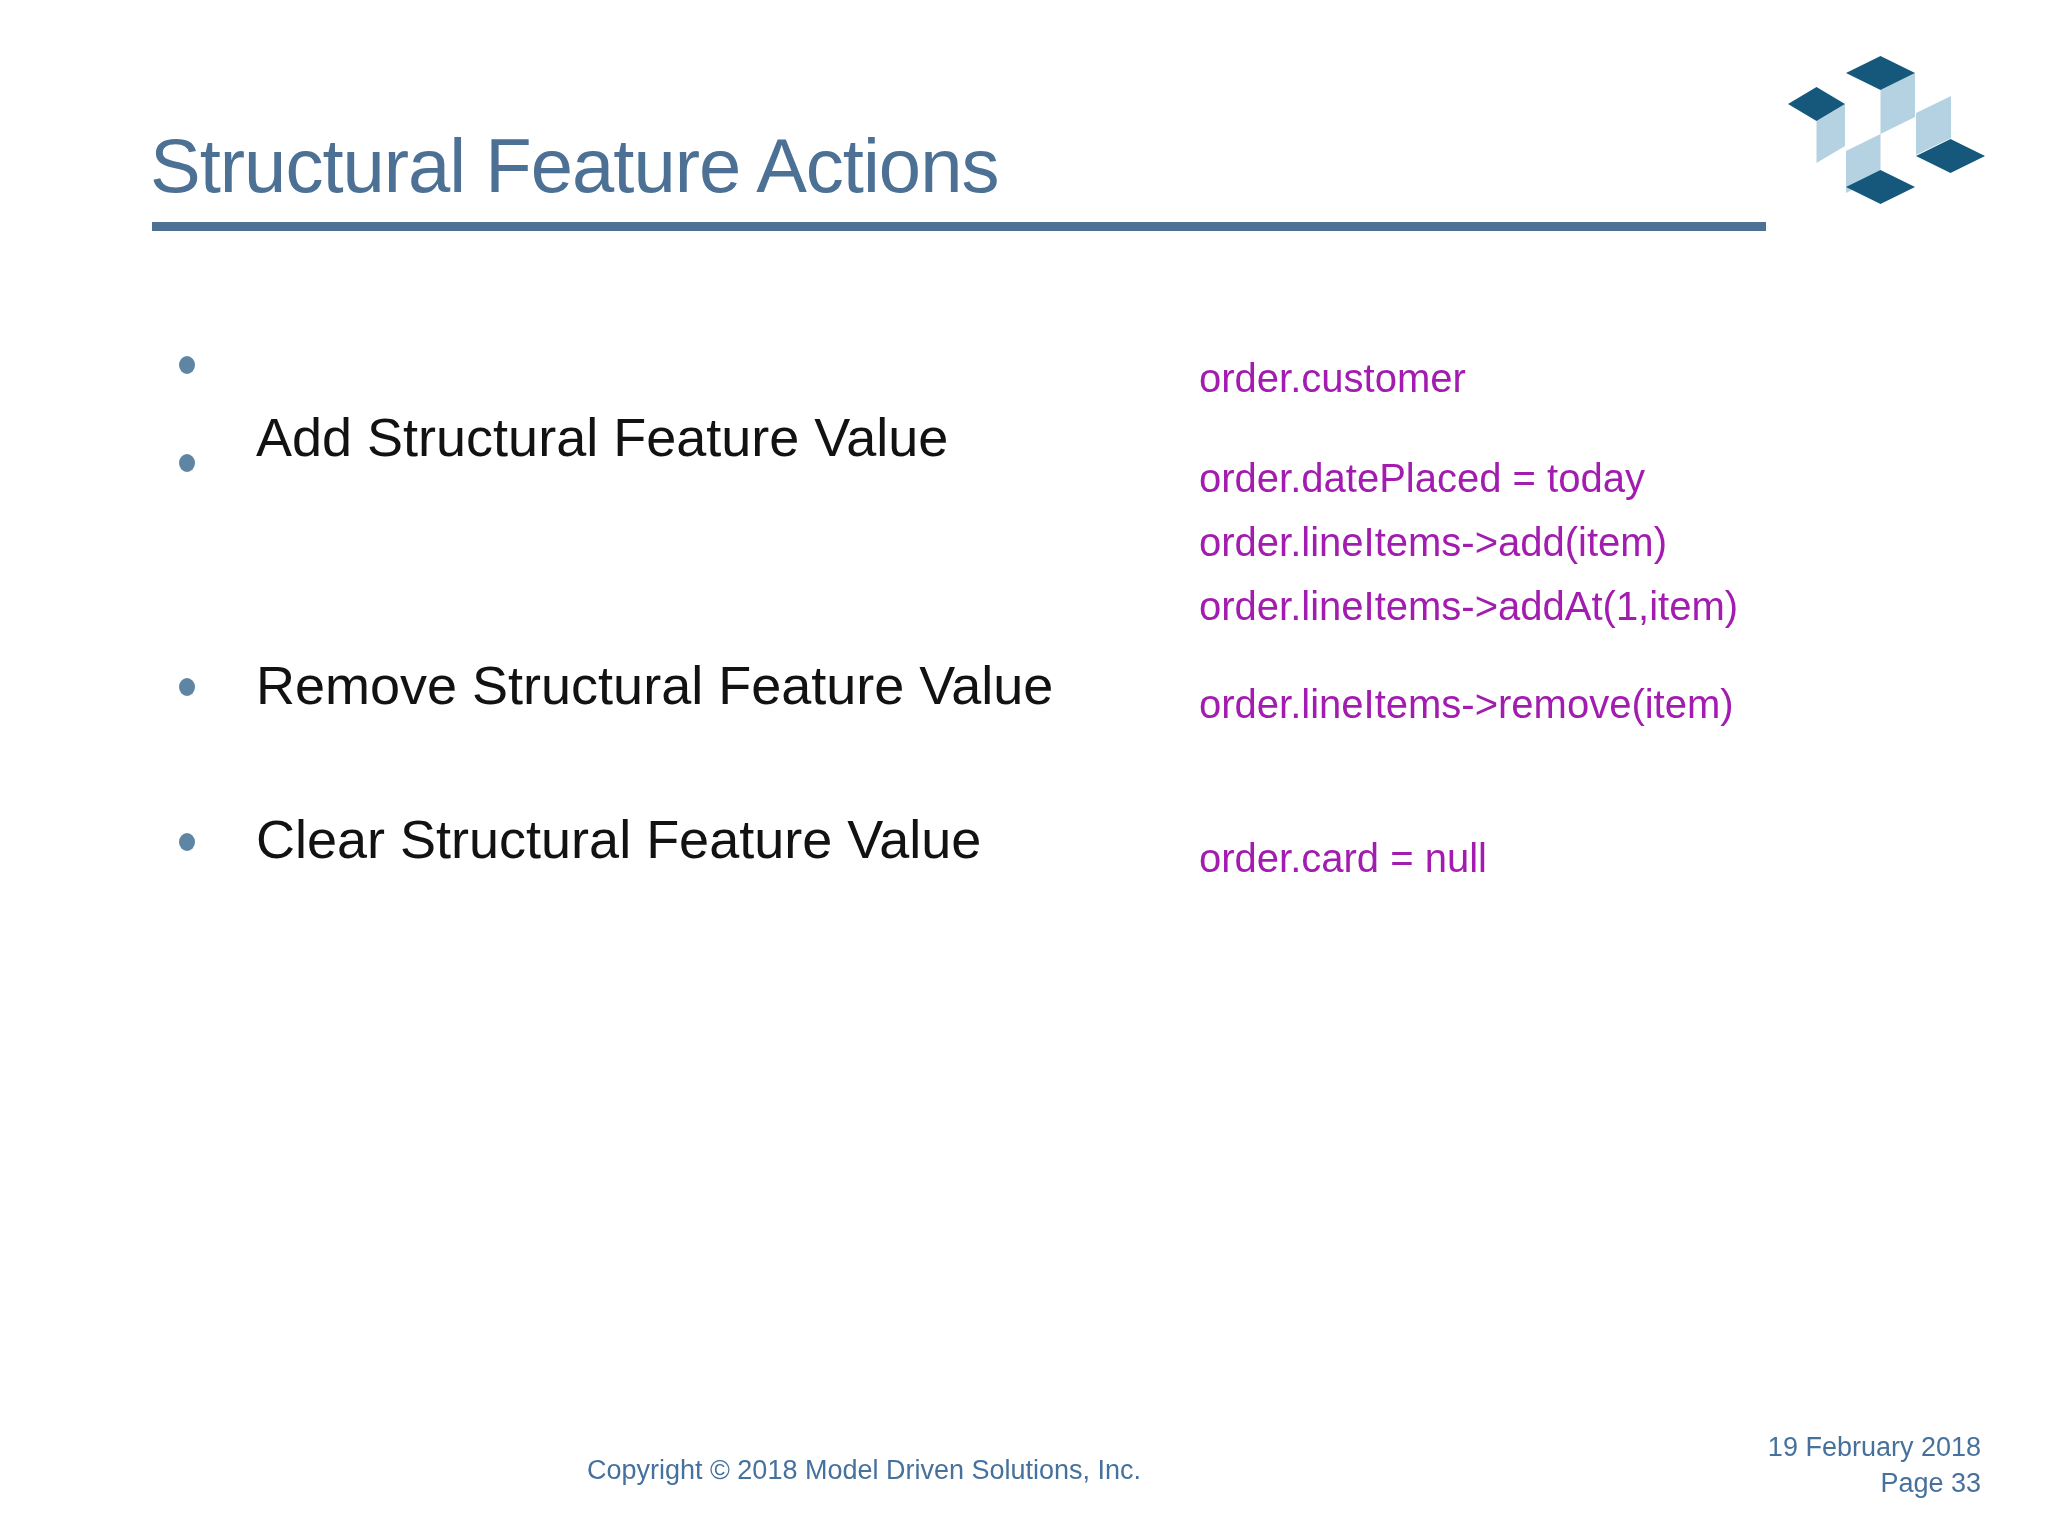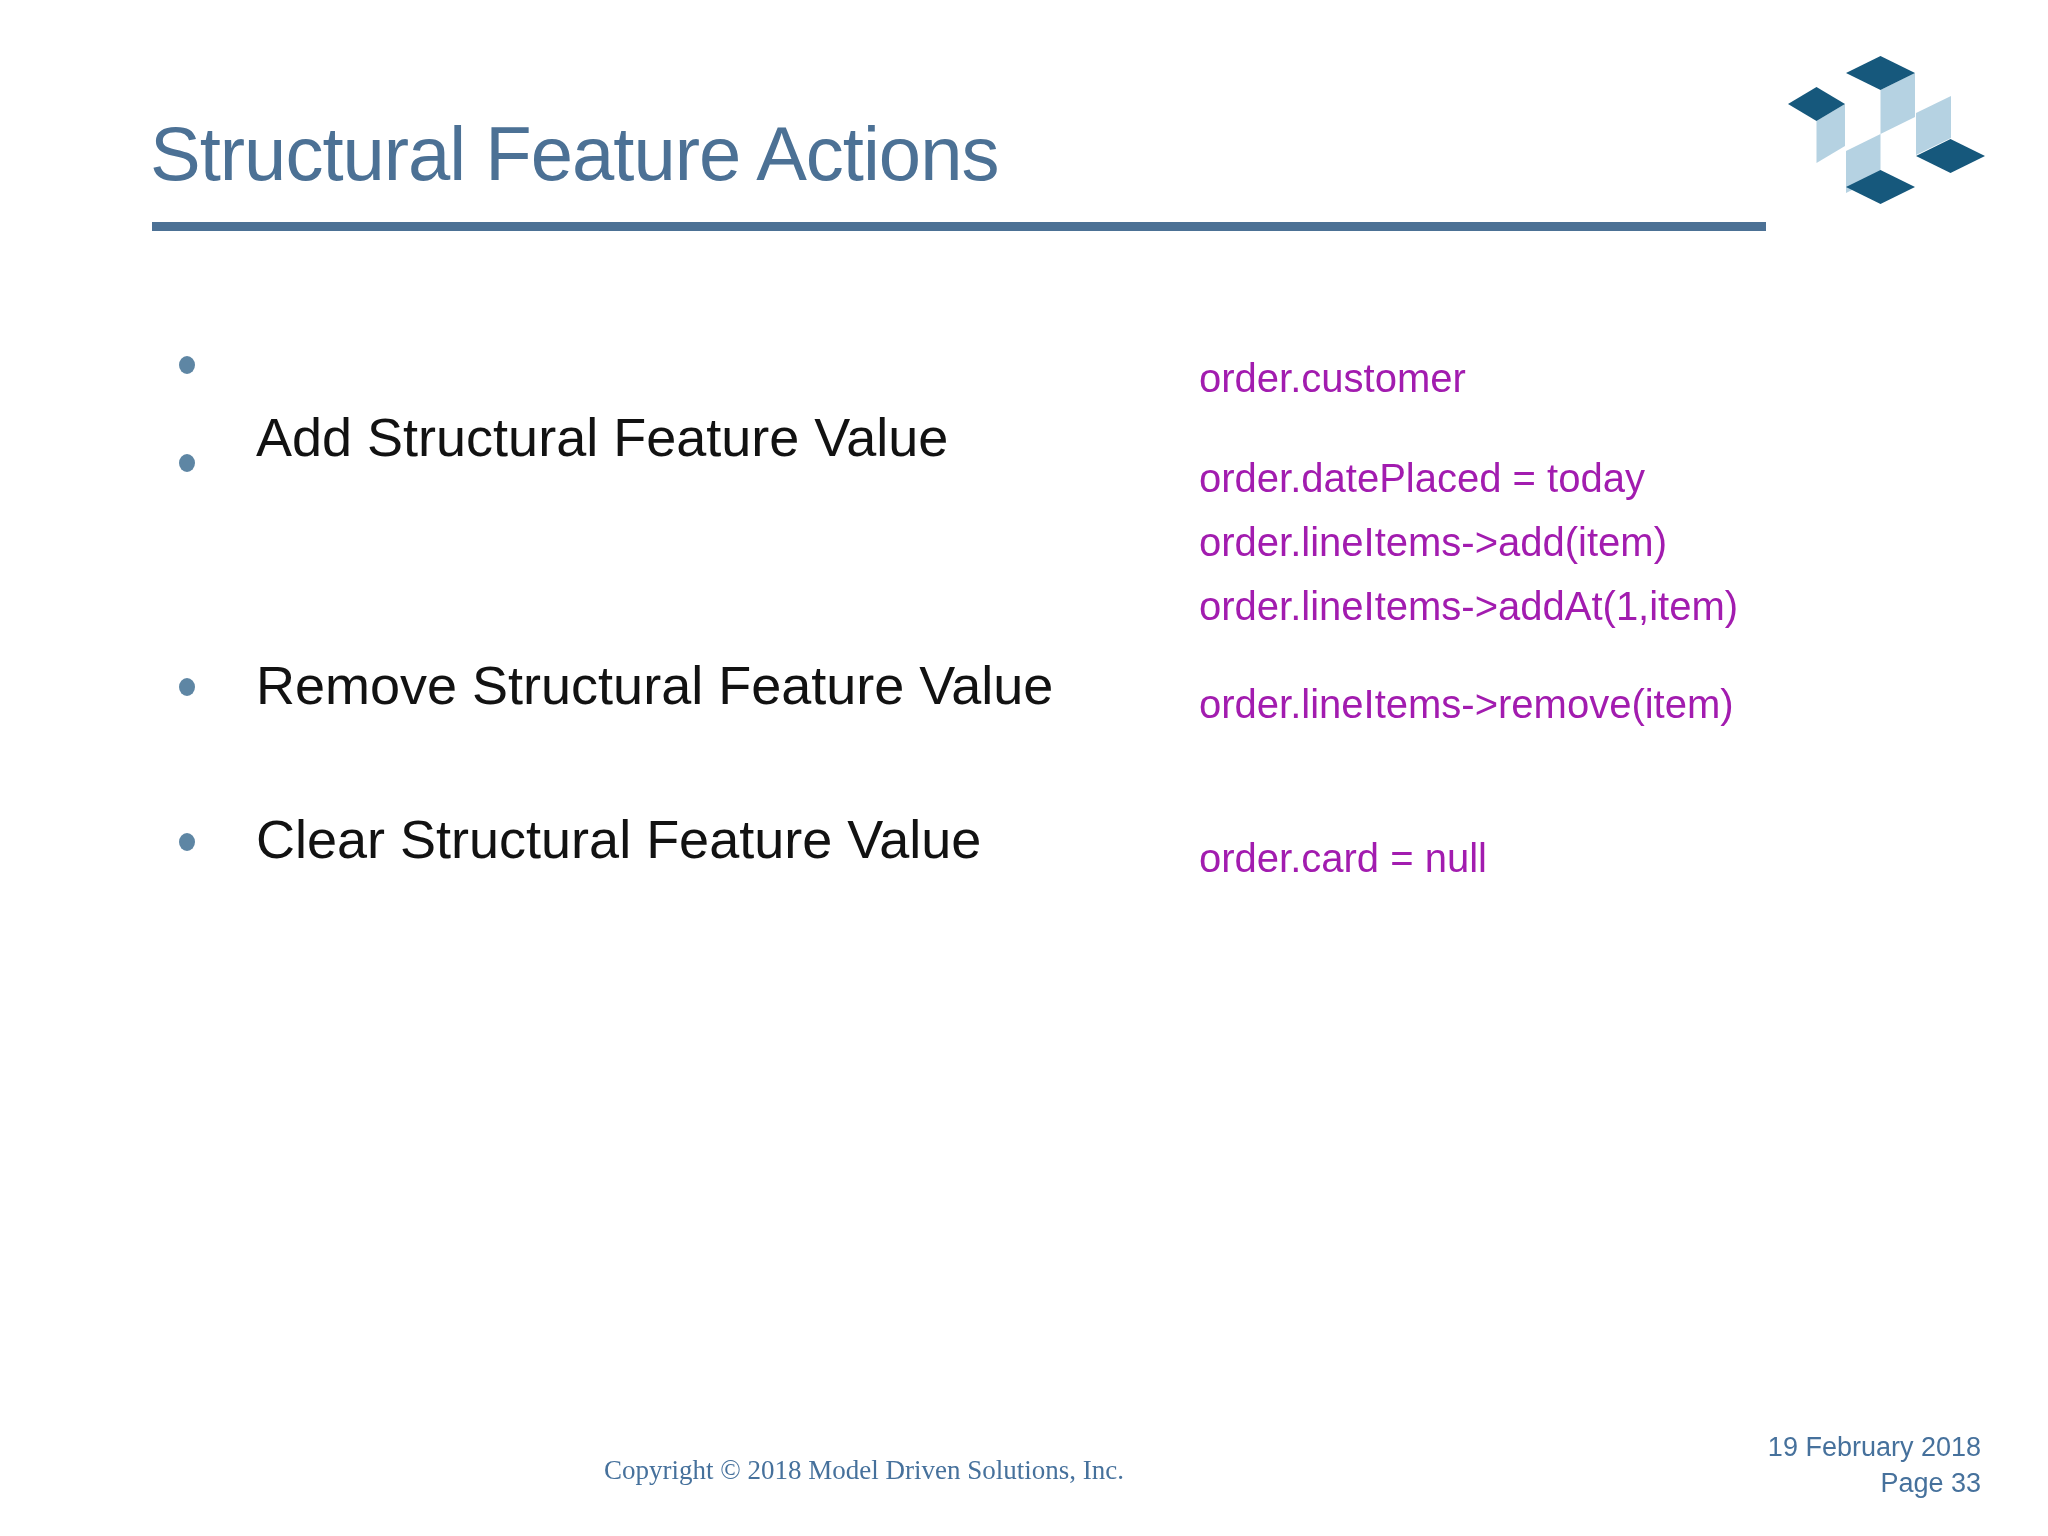--- a/index.html
+++ b/index.html
@@ -14,21 +14,21 @@
   .slide {
     position: relative;
     width: 2048px;
     height: 1536px;
     background: #ffffff;
   }
   .abs { position: absolute; }
 
   .title {
     left: 150px;
-    top: 110px;
+    top: 122px;
     font-size: 76px;
     letter-spacing: -1px;
     color: #4C7195;
     white-space: nowrap;
   }
   .title-rule {
     left: 152px;
     top: 222px;
     width: 1614px;
     height: 9px;
@@ -63,21 +63,20 @@
     line-height: 1;
   }
 
   .footer-copyright {
     left: 0;
     top: 1455px;
     width: 1728px;
     text-align: center;
     font-size: 27px;
     color: #46719C;
-    font-family: Liberation Serif, serif;
   }
   .footer-right {
     right: 67px;
     top: 1429px;
     text-align: right;
     font-size: 27px;
     line-height: 36px;
     color: #46719C;
   }
 </style>

